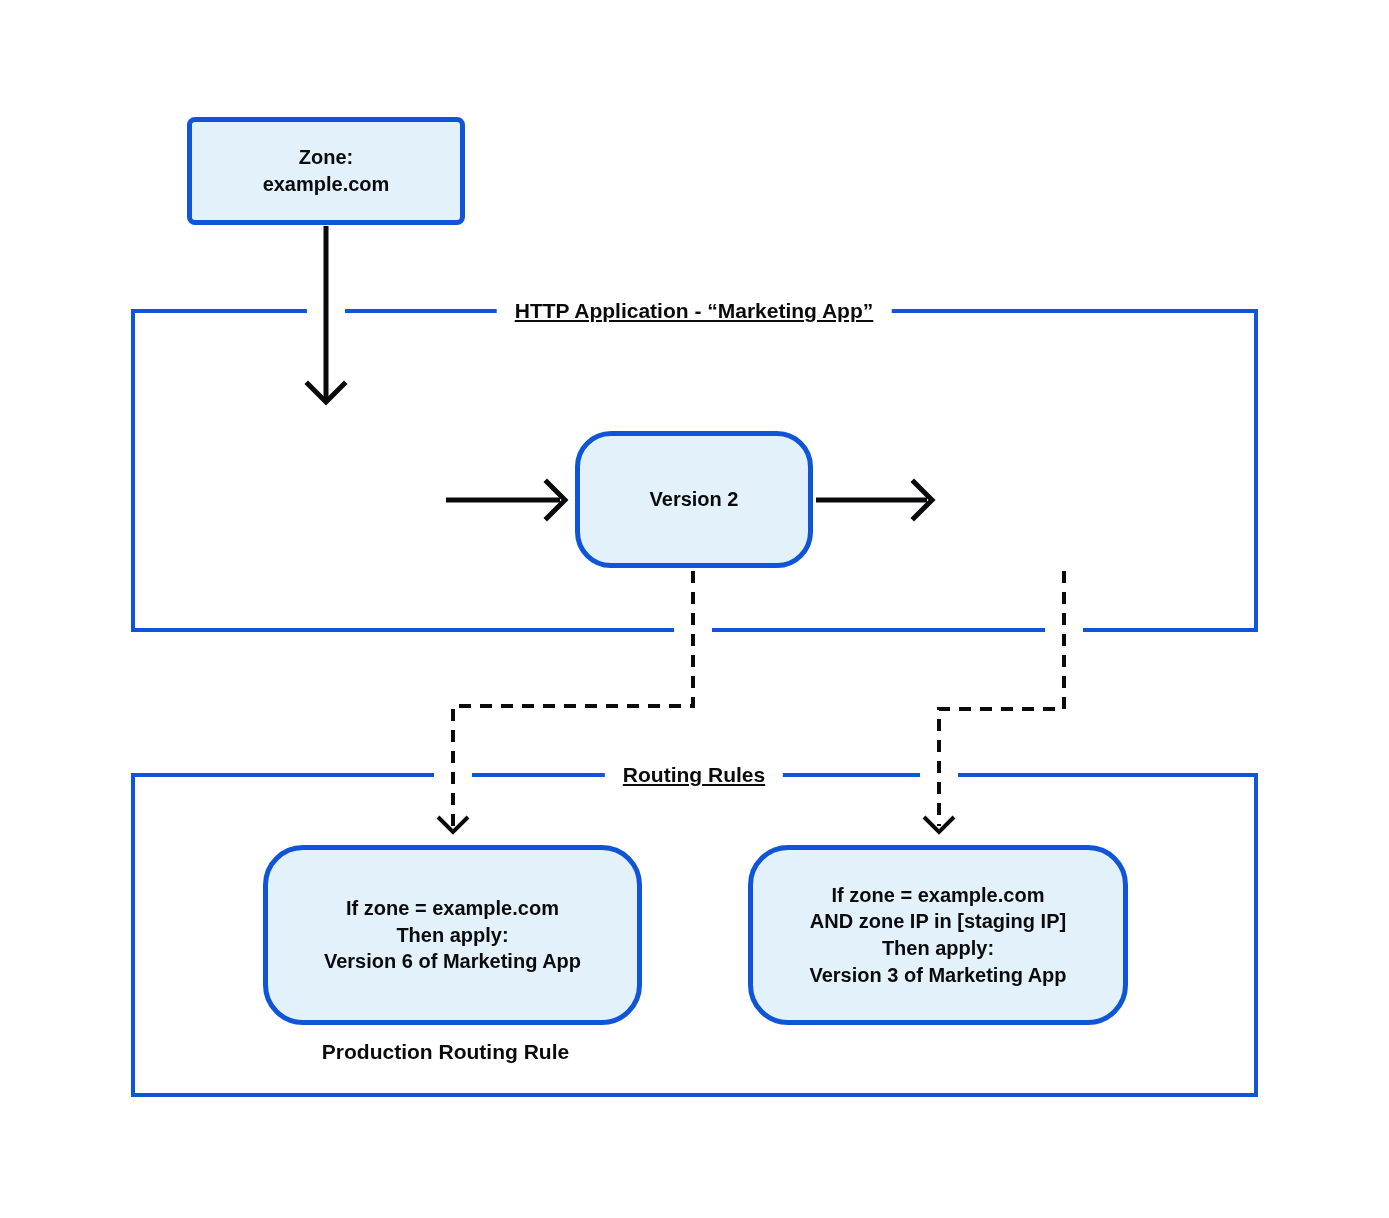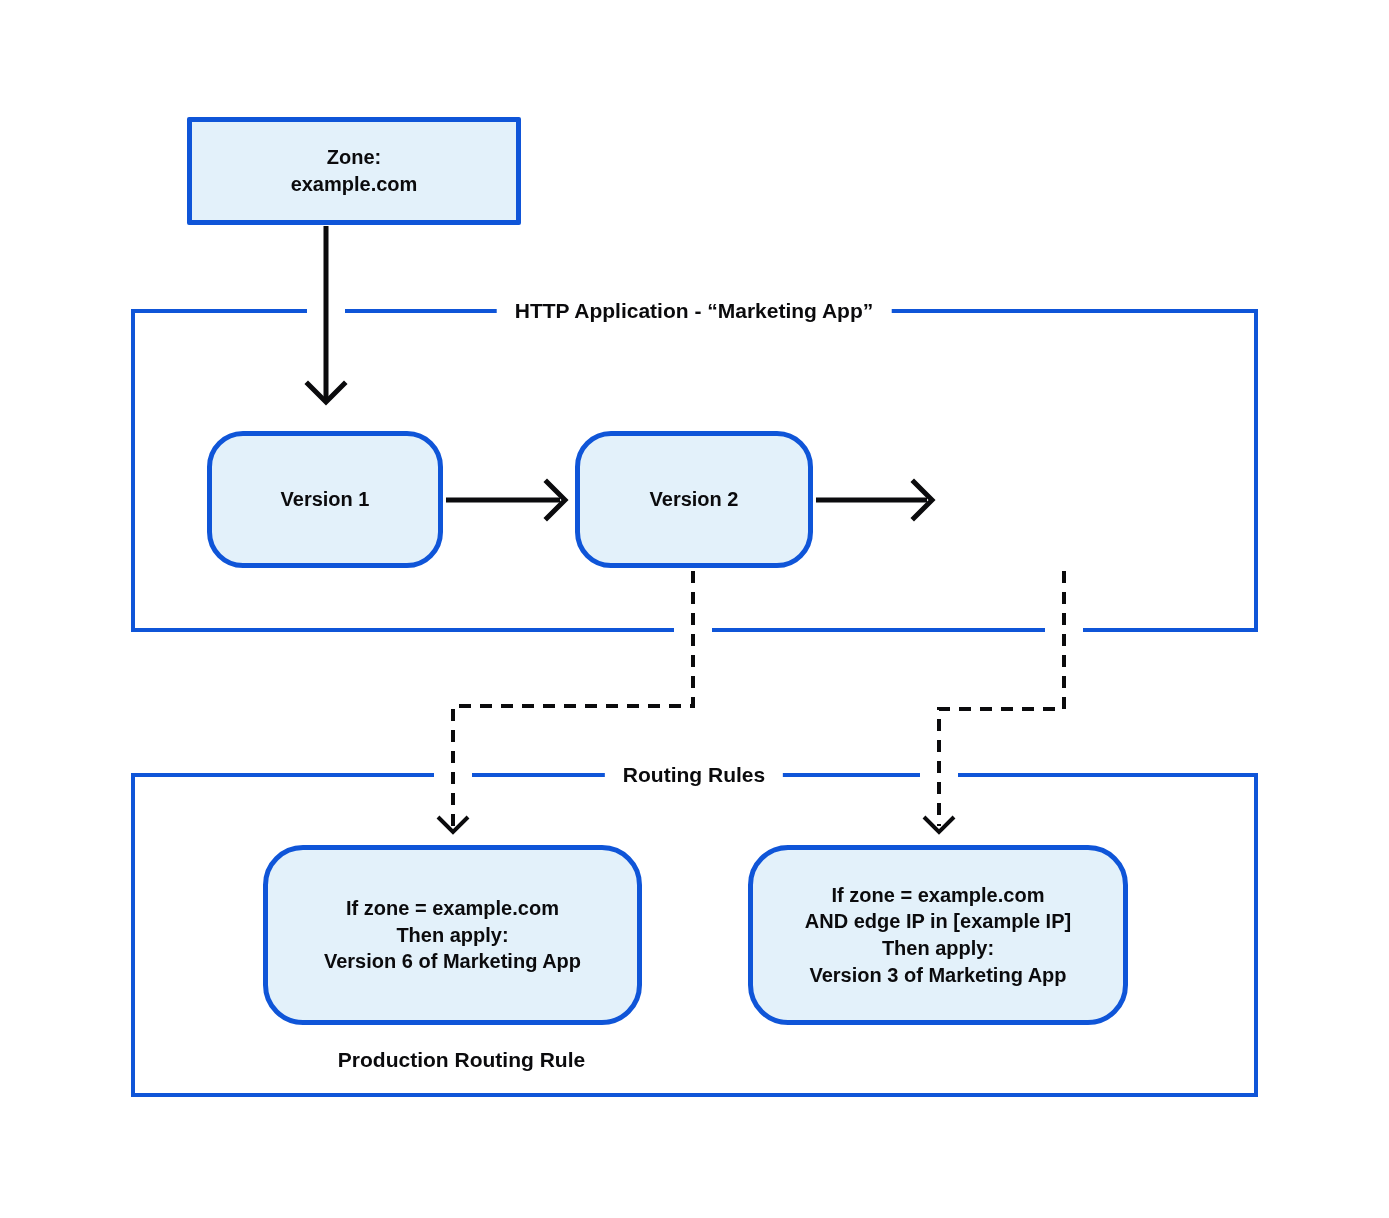--- a/index.html
+++ b/index.html
@@ -21,20 +21,21 @@
   }
   .section-title{
     position:absolute;
     transform:translate(-50%,-50%);
     background:#ffffff;
     padding:2px 18px;
     font-size:21px;
     font-weight:bold;
     white-space:nowrap;
     z-index:2;
+    text-decoration:underline;
   }
   
   .border-gap{
     position:absolute;
     background:#ffffff;
     z-index:2;
   }
   
   .node{
     position:absolute;
@@ -43,22 +44,22 @@
     border:5px solid #0f55d8;
     display:flex;
     flex-direction:column;
     align-items:center;
     justify-content:center;
     text-align:center;
     font-weight:bold;
     z-index:1;
   }
   .zone-box{
-    left:187px; top:117px; width:334px; height:108px;
-    font-size:20px; line-height:1.35; border-radius:2px;
+    left:187px; top:117px; width:278px; height:108px;
+    font-size:20px; line-height:1.35; border-radius:8px;
   }
   .version-box{
     top:431px; height:137px; border-radius:36px; font-size:20px;
   }
   .rule-box{
     top:845px; height:180px; border-radius:40px;
     font-size:20px; line-height:1.33;
   }
   .rule-caption{
     position:absolute;
@@ -91,40 +92,37 @@
   <div class="border-gap" style="left:920px; top:766px; width:38px; height:16px;"></div>
 
   <div class="section-title" style="left:694px; top:311px;">HTTP Application - “Marketing App”</div>
   <div class="section-title" style="left:694px; top:775px;text-align:center;">Routing Rules</div>
 
   <div class="node zone-box">
     <div>Zone:</div>
     <div>example.com</div>
   </div>
 
-  <div class="node version-box" style="left:207px; width:236px;">
-    <div>Version 1</div>
-  </div>
   <div class="node version-box" style="left:575px; width:238px;">
     <div>Version 2</div>
   </div>
 
   <div class="node rule-box" style="left:263px; width:379px;">
     <div>If zone = example.com</div>
     <div>Then apply:</div>
     <div>Version 6 of Marketing App</div>
   </div>
   <div class="node rule-box" style="left:748px; width:380px;">
     <div>If zone = example.com</div>
-    <div>AND edge IP in [example IP]</div>
+    <div>AND zone IP in [staging IP]</div>
     <div>Then apply:</div>
     <div>Version 3 of Marketing App</div>
   </div>
 
-  <div class="rule-caption" style="left:272px; width:379px;margin-top:8px;">Production Routing Rule</div>
+  <div class="rule-caption" style="left:256px; width:379px;">Production Routing Rule</div>
 
   <svg class="overlay" width="1389" height="1218" viewBox="0 0 1389 1218">
 
     <g stroke="#0b0b0d" fill="none" stroke-width="5">
       <line x1="326" y1="226" x2="326" y2="399"></line>
       <polyline points="308,384 326,402 344,384" stroke-linecap="square"></polyline>
 
       <line x1="446" y1="500" x2="560" y2="500"></line>
       <polyline points="547,482 565,500 547,518" stroke-linecap="square"></polyline>
 

